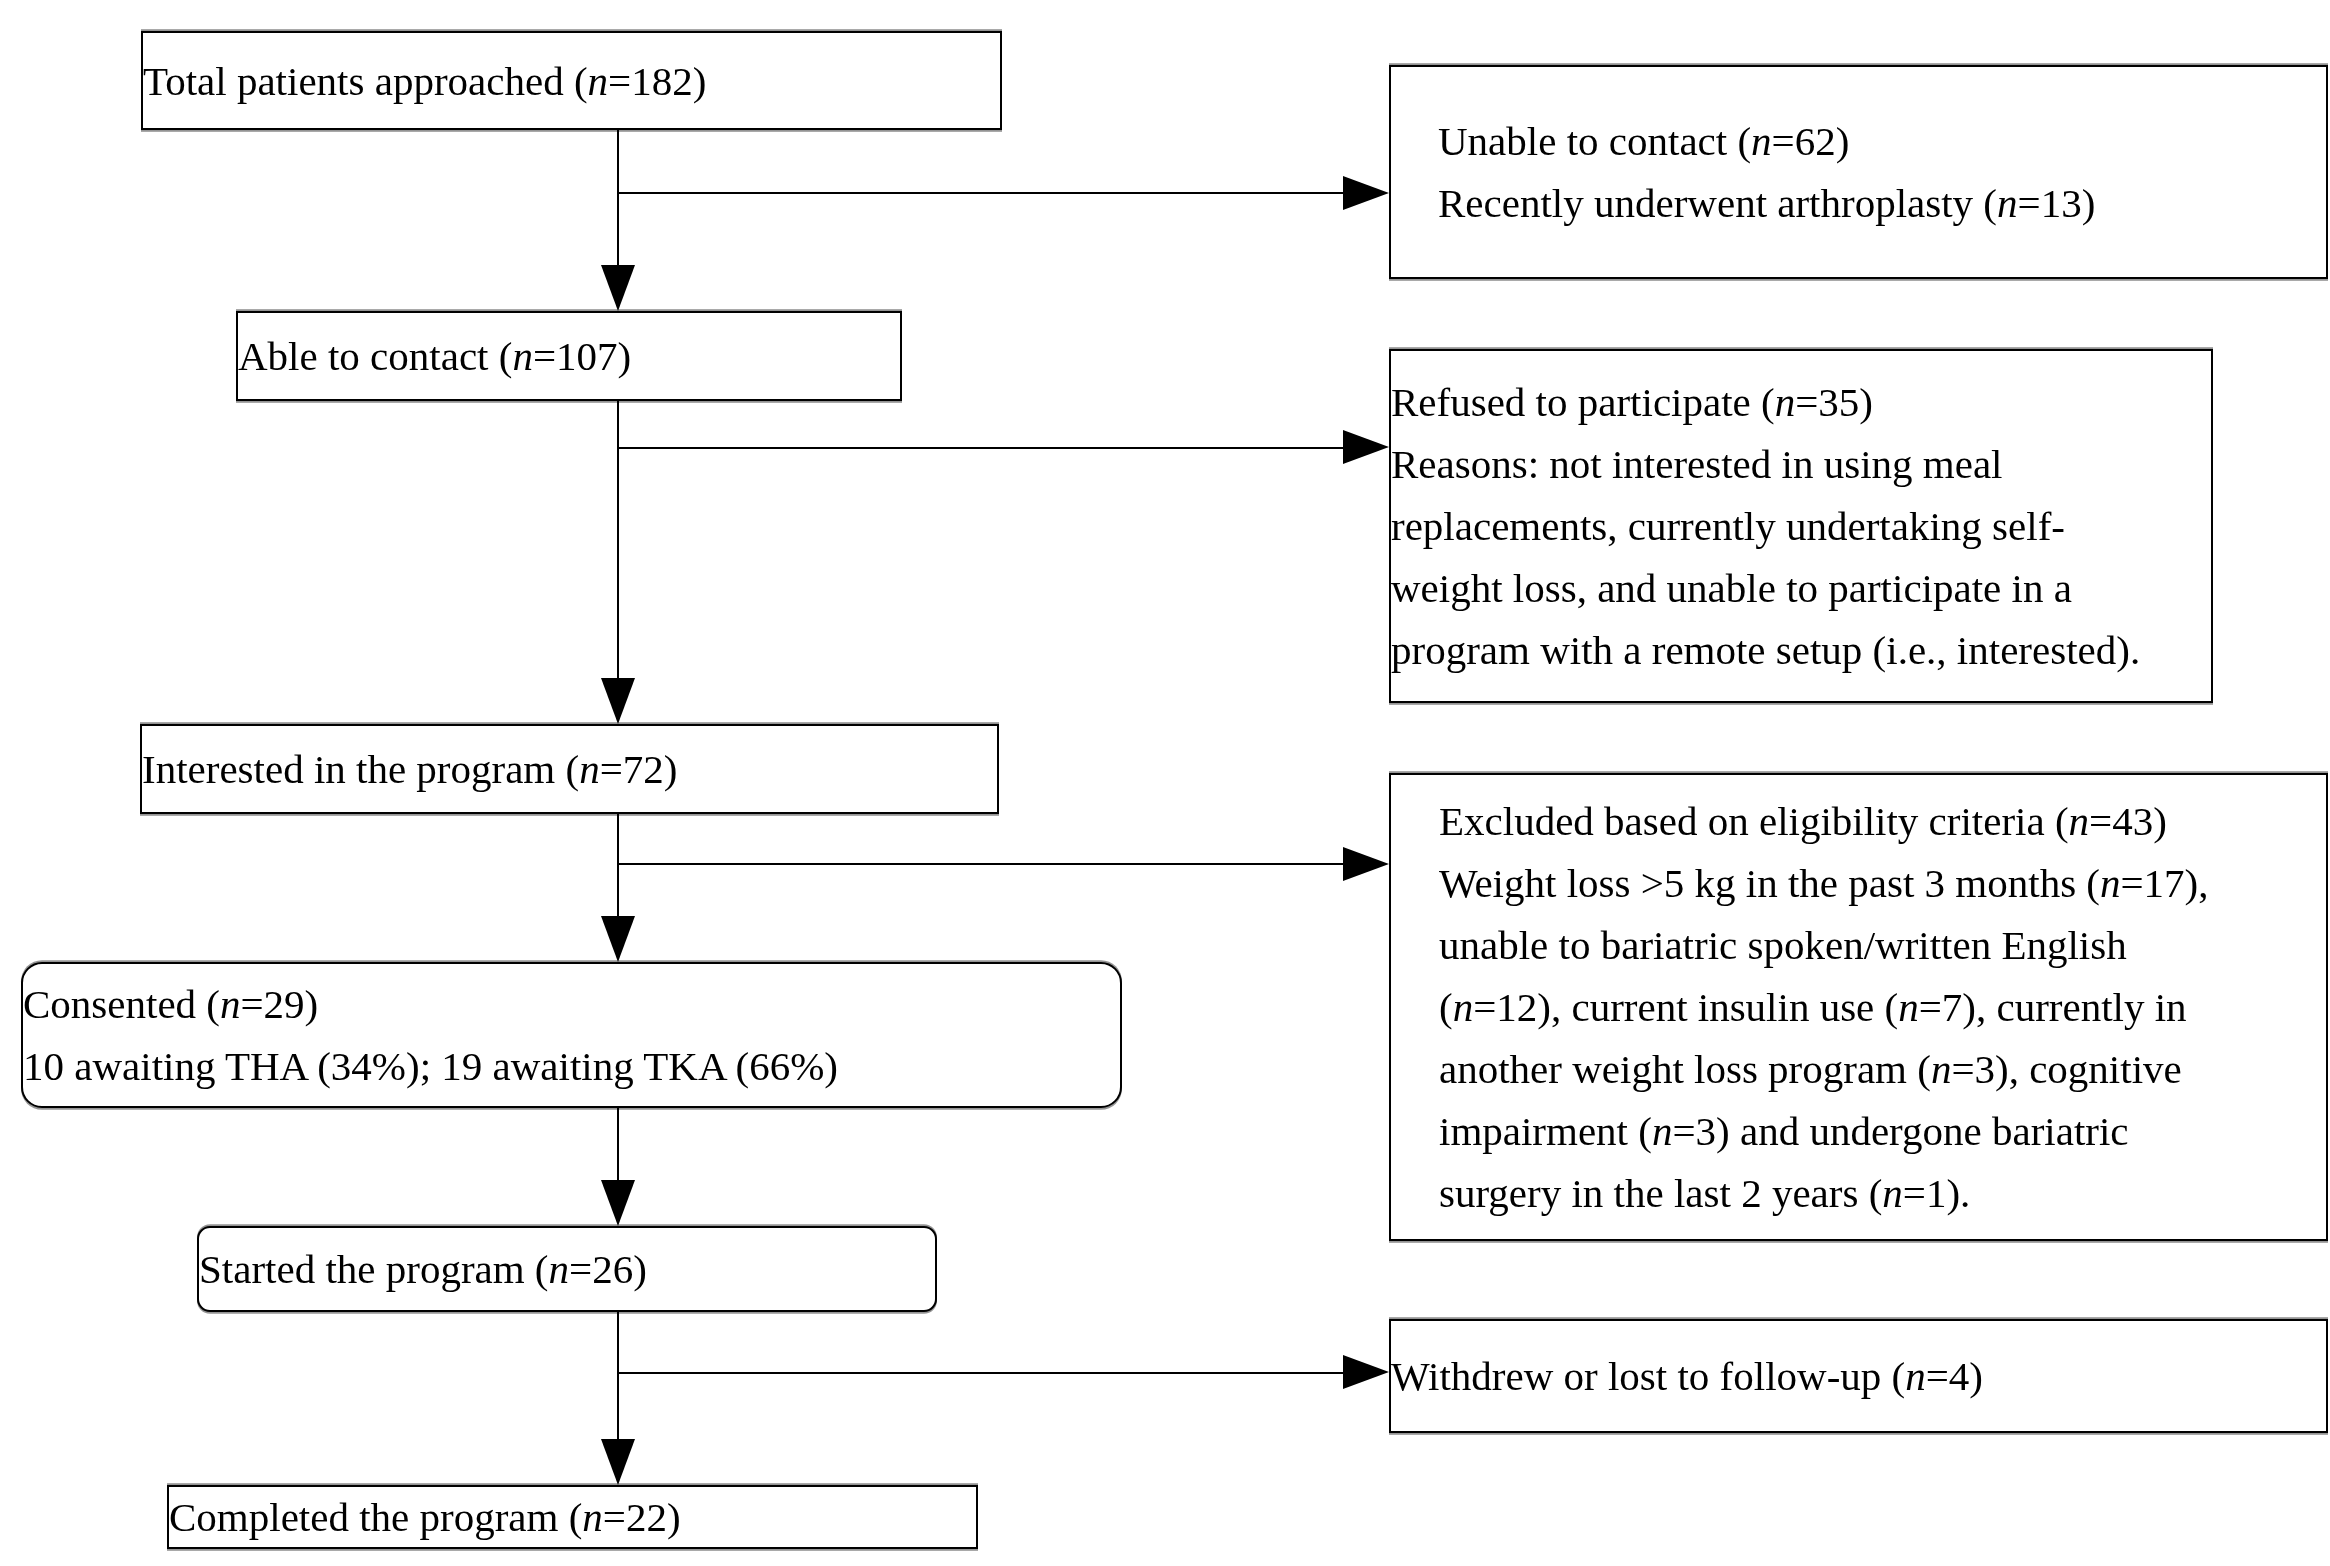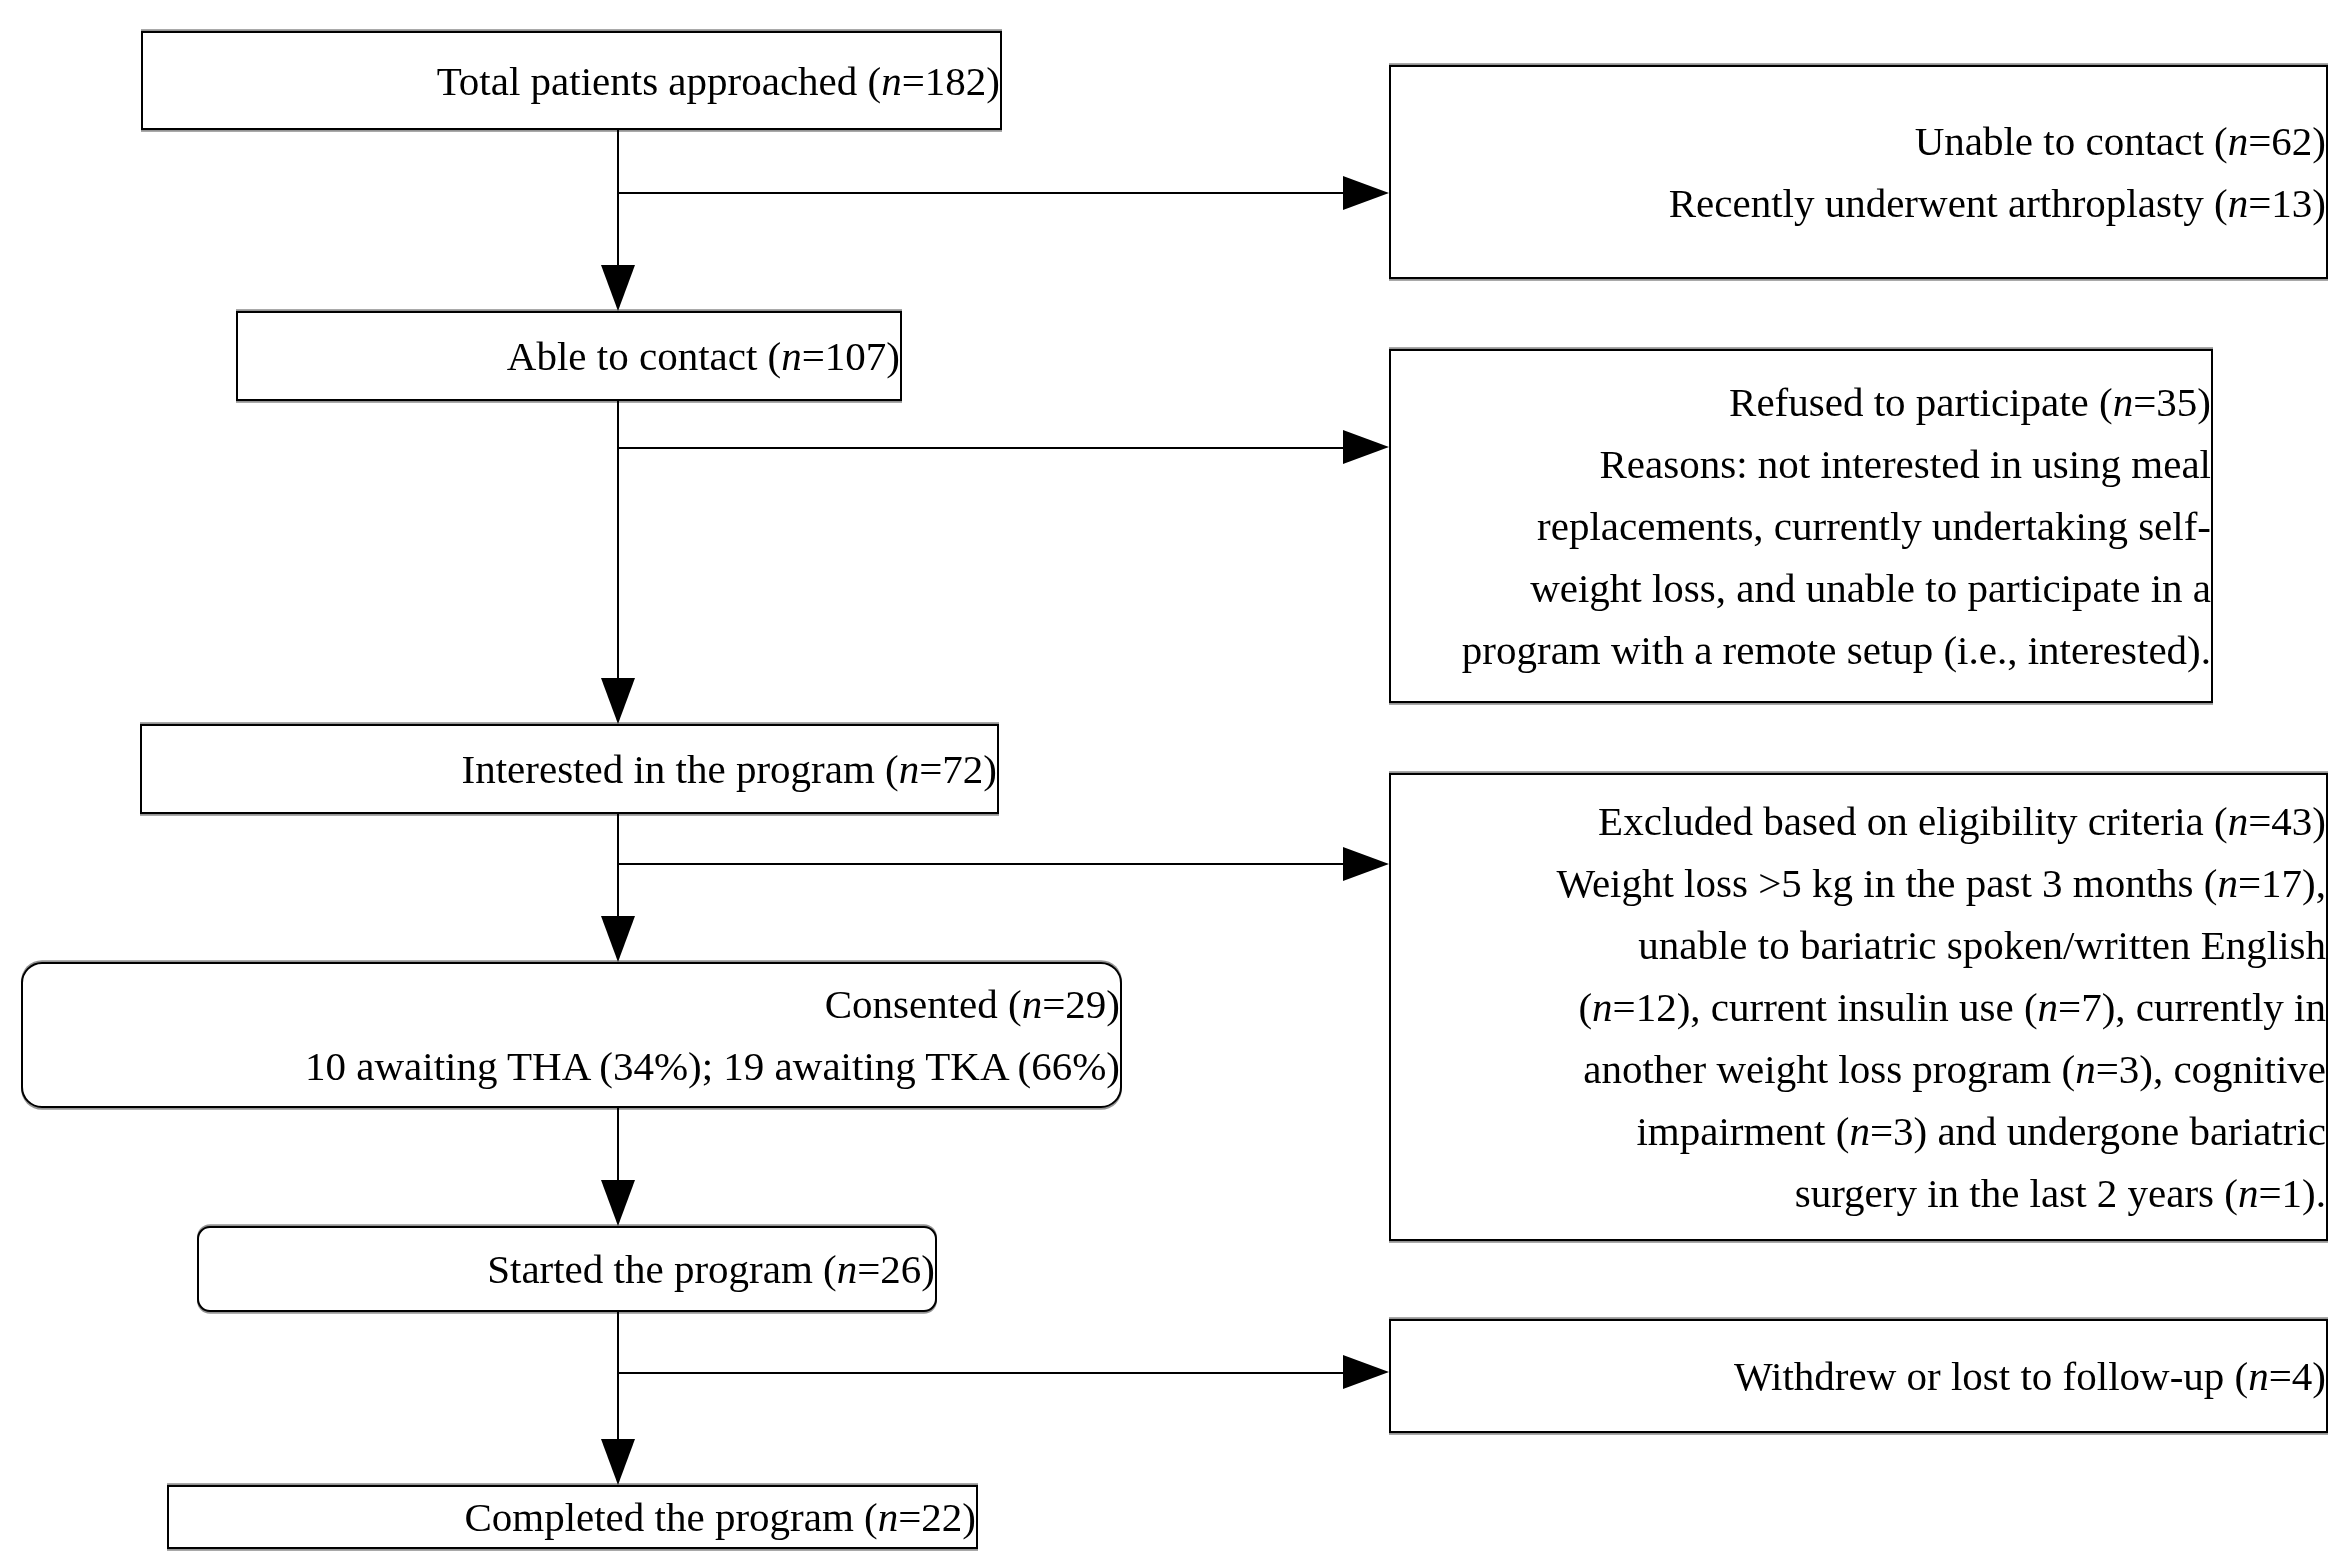--- a/index.html
+++ b/index.html
@@ -11,21 +11,21 @@
     color:#000000;
     overflow:hidden;
   }
   .box{
     position:absolute;
     border:2.4px solid #000000;
     background:#ffffff;
     display:flex;
     flex-direction:column;
     justify-content:center;
-    align-items:flex-end;
+    align-items:flex-start;
     text-align:center;
     box-sizing:border-box;
     box-shadow:0 1.8px 0 rgba(60,60,60,.55), 0 -1.8px 0 rgba(60,60,60,.55);
   }
   .ln{
     font-size:41px;
     line-height:62px;
     white-space:nowrap;
   }
   .vline{position:absolute;width:2.4px;background:#000000;}
@@ -44,21 +44,21 @@
   }
   
   #b-total      {left:141px; top:31px;   width:861px;height:99px;}
   #b-able       {left:236px; top:311px;  width:666px;height:90px;}
   #b-interested {left:140px; top:724px; width:859px;height:90px;}
   #b-consented  {left:21px;  top:962px; width:1101px;height:146px;border-radius:21px;}
   #b-started    {left:197px; top:1226px; width:740px;height:86px;border-radius:13px;}
   #b-completed  {left:167px; top:1485px; width:811px;height:64px;}
   
   #b-unable    {left:1389px;top:65px;  width:939px;height:214px;padding-left:47px;}
-  #b-refused   {left:1389px;top:349px;  width:824px;height:354px;padding-left:22px;}
+  #b-refused   {left:1389px;top:349px;  width:824px;height:354px;}
   #b-excluded  {left:1389px;top:773px; width:939px;height:468px;padding-left:48px;}
   #b-withdrew  {left:1389px;top:1319px; width:939px;height:114px;}
 </style>
 </head>
 <body>
 
 <div id="stage">
 
   <div class="box" id="b-total">
     <div class="ln">Total patients approached (<i>n</i>=182)</div>

